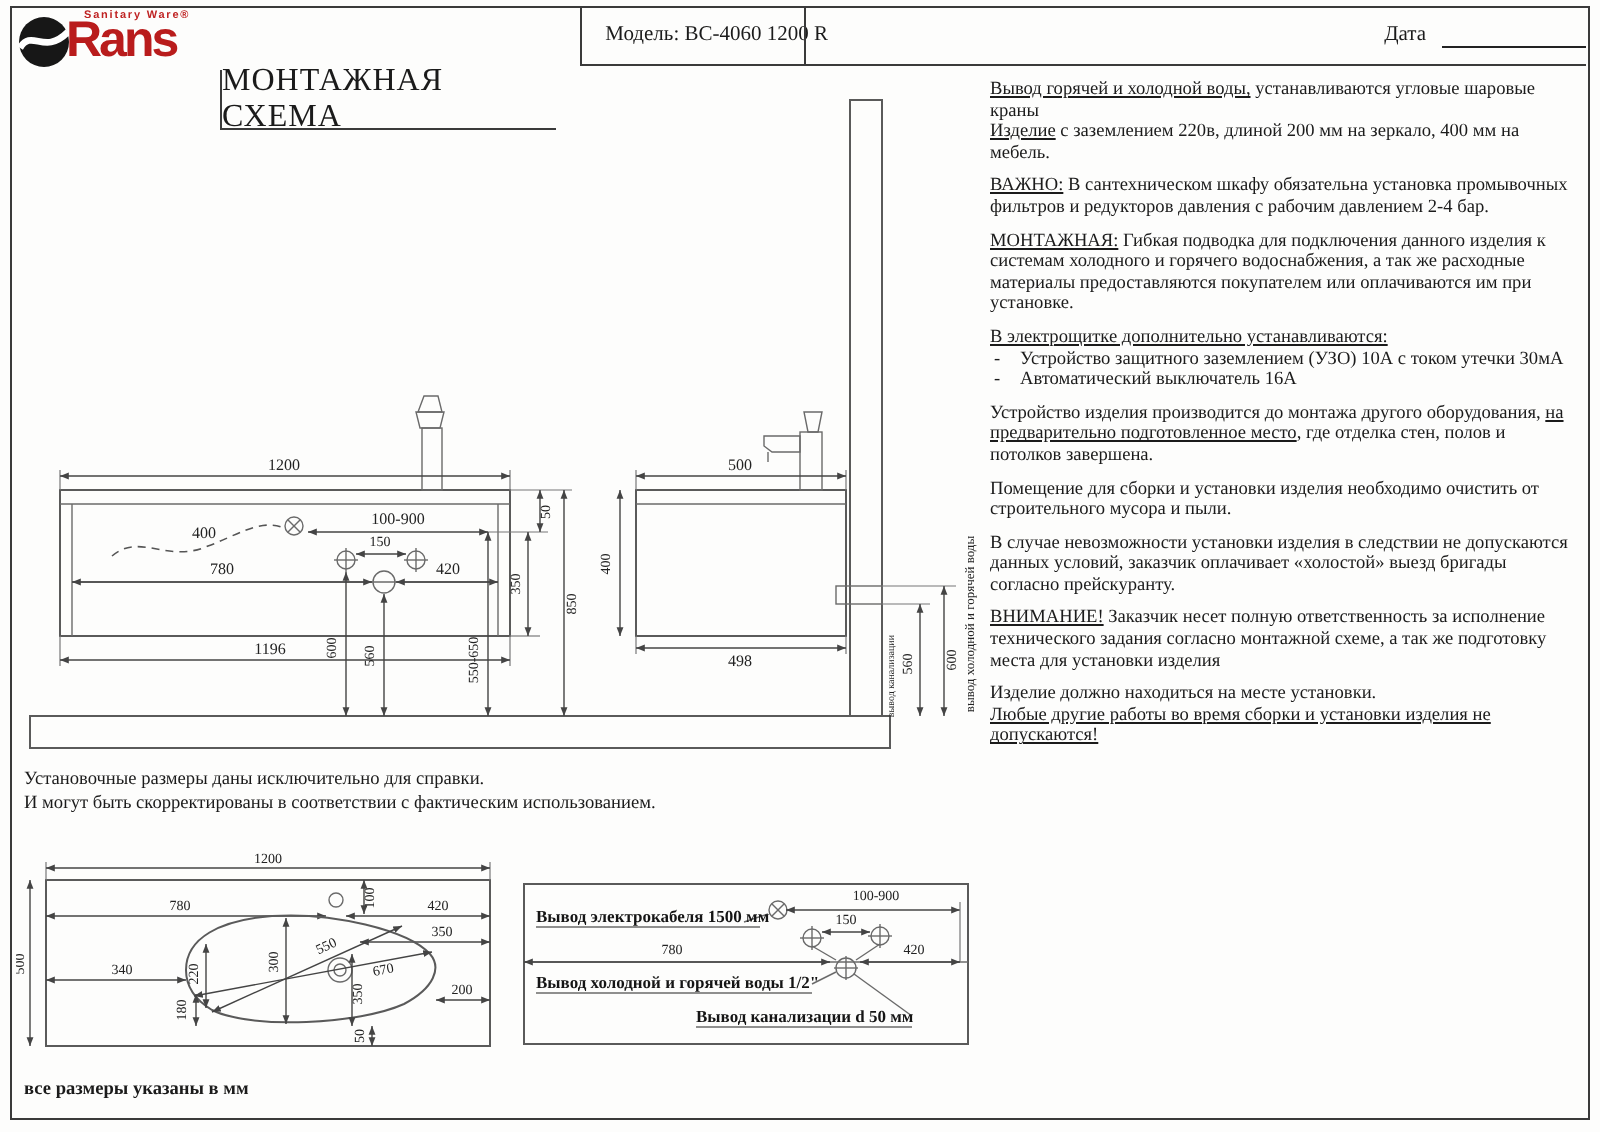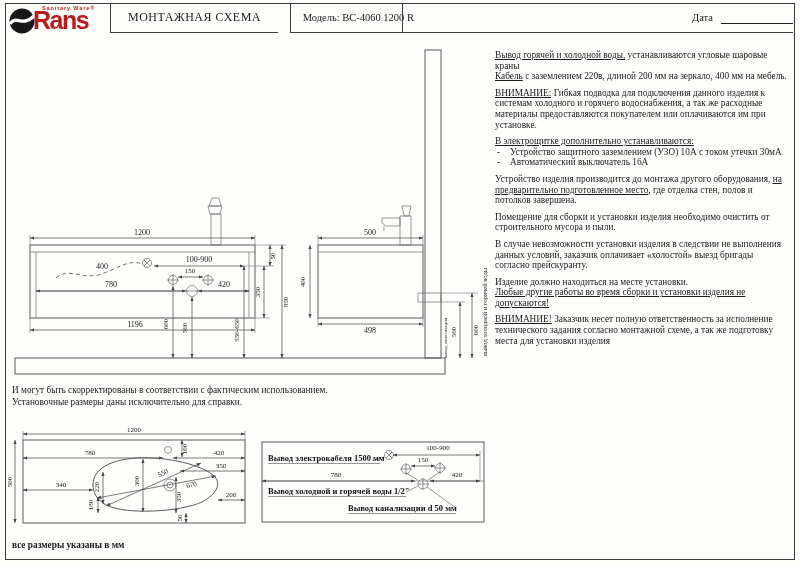--- a/index.html
+++ b/index.html
@@ -3,31 +3,31 @@
 <meta charset="utf-8">
 <style>
   html,body{margin:0;padding:0;background:#e8e8e8;}
   .stage{position:relative;width:800px;height:566px;background:#fdfdfc;overflow:hidden;
          font-family:"Liberation Serif", serif;color:#1b1b1b;}
   .abs{position:absolute;}
   .page-border{left:5px;top:3px;width:788px;height:555px;border:1px solid #3a3a3a;}
   
   .hbox{top:3px;height:30px;border-left:1px solid #3a3a3a;border-bottom:1px solid #3a3a3a;
         display:flex;align-items:center;justify-content:center;box-sizing:border-box;}
-  .hbox.title{left:110px;width:168px;font-size:12px;letter-spacing:.5px;}
+  .hbox.title{left:110px;width:168px;font-size:16px;letter-spacing:.5px;margin-top:32px;}
   .hbox.model{left:290px;width:124px;font-size:10.5px;justify-content:flex-end;}
   .hbox.date{left:402px;width:391px;justify-content:flex-end;padding-left:22px;font-size:10.5px;}
   .dateline{display:inline-block;width:72px;border-bottom:1px solid #222;height:11px;margin-left:8px;}
   .logo{left:9px;top:5px;width:100px;height:30px;}
   .brand{position:absolute;left:24px;top:1px;font-family:"Liberation Sans",sans-serif;
          font-weight:900;font-size:25px;letter-spacing:-1.5px;color:#b91c1c;}
   .tagline{position:absolute;left:33px;top:0px;font-family:"Liberation Sans",sans-serif;
            font-weight:bold;font-size:5.5px;letter-spacing:.9px;color:#bf2323;white-space:nowrap;}
   
-  .notes{left:495px;top:50px;width:294px;font-size:9.3px;line-height:10.6px;text-align:left;}
+  .notes{left:495px;top:40px;width:294px;font-size:9.3px;line-height:10.6px;text-align:left;}
   .nblock{margin:0 0 6px 0;}
   .nline{margin:0;}
   .u{text-decoration:underline;text-underline-offset:1px;}
   .ditem{position:relative;padding-left:15px;margin:0;}
   .dmark{position:absolute;left:2px;top:0;}
   
   .fnote{left:12px;top:385px;width:420px;font-size:9.3px;line-height:11.5px;}
   .units{left:12px;top:540px;font-size:9.3px;font-weight:bold;}
   
   text{font-family:"Liberation Serif",serif;fill:#222;}
@@ -182,51 +182,54 @@
       <text class="dts" transform="rotate(-90 470,290)" x="470" y="290" text-anchor="middle">600</text>
 
       <text class="lblv" transform="rotate(-90 439,298)" x="439" y="298" text-anchor="middle">вывод канализации</text>
       <text class="lblv2" transform="rotate(-90 479,272)" x="479" y="272" text-anchor="middle">вывод холодной и горячей воды</text>
     </g>
   </svg>
 
   <div class="abs notes">
     <div class="nblock">
       <p class="nline"><span class="u">Вывод горячей и холодной воды,</span><span> устанавливаются угловые шаровые краны</span></p>
-      <p class="nline"><span class="u">Кабель</span><span> с заземлением 220в, длиной 200 мм на зеркало, 400 мм на мебель.</span></p>
-    </div>
-    <div class="nblock">
-      <p class="nline"><span class="u">ВНИМАНИЕ:</span><span> Гибкая подводка для подключения данного изделия к системам холодного и горячего водоснабжения, а так же расходные материалы предоставляются покупателем или оплачиваются им при установке.</span></p>
+      <p class="nline"><span class="u">Изделие</span><span> с заземлением 220в, длиной 200 мм на зеркало, 400 мм на мебель.</span></p>
+    </div>
+    <div class="nblock">
+      <p class="nline"><span class="u">ВАЖНО:</span><span> В сантехническом шкафу обязательна установка промывочных фильтров и редукторов давления с рабочим давлением 2-4 бар.</span></p>
+    </div>
+    <div class="nblock">
+      <p class="nline"><span class="u">МОНТАЖНАЯ:</span><span> Гибкая подводка для подключения данного изделия к системам холодного и горячего водоснабжения, а так же расходные материалы предоставляются покупателем или оплачиваются им при установке.</span></p>
     </div>
     <div class="nblock">
       <p class="nline"><span class="u">В электрощитке дополнительно устанавливаются:</span></p>
       <p class="ditem"><span class="dmark">-</span><span>Устройство защитного заземлением (УЗО) 10А с током утечки 30мА</span></p>
       <p class="ditem"><span class="dmark">-</span><span>Автоматический выключатель 16А</span></p>
     </div>
     <div class="nblock">
       <p class="nline"><span>Устройство изделия производится до монтажа другого оборудования, </span><span class="u">на предварительно подготовленное место</span><span>, где отделка стен, полов и потолков завершена.</span></p>
     </div>
     <div class="nblock">
       <p class="nline"><span>Помещение для сборки и установки изделия необходимо очистить от строительного мусора и пыли.</span></p>
     </div>
     <div class="nblock">
-      <p class="nline"><span>В случае невозможности установки изделия в следствии не выполнения данных условий, заказчик оплачивает «холостой» выезд бригады согласно прейскуранту.</span></p>
+      <p class="nline"><span>В случае невозможности установки изделия в следствии не допускаются данных условий, заказчик оплачивает «холостой» выезд бригады согласно прейскуранту.</span></p>
+    </div>
+    <div class="nblock">
+      <p class="nline"><span class="u">ВНИМАНИЕ!</span><span> Заказчик несет полную ответственность за исполнение технического задания согласно монтажной схеме, а так же подготовку места для установки изделия</span></p>
     </div>
     <div class="nblock">
       <p class="nline"><span>Изделие должно находиться на месте установки.</span></p>
       <p class="nline"><span class="u">Любые другие работы во время сборки и установки изделия не допускаются!</span></p>
     </div>
-    <div class="nblock">
-      <p class="nline"><span class="u">ВНИМАНИЕ!</span><span> Заказчик несет полную ответственность за исполнение технического задания согласно монтажной схеме, а так же подготовку места для установки изделия</span></p>
-    </div>
   </div>
 
   <div class="abs fnote">
+    <div>Установочные размеры даны исключительно для справки.</div>
     <div>И могут быть скорректированы в соответствии с фактическим использованием.</div>
-    <div>Установочные размеры даны исключительно для справки.</div>
   </div>
 
   <svg class="abs" style="left:8px;top:425px" width="250" height="130" viewBox="0 0 250 130">
     <rect class="out" x="15" y="15" width="222" height="83"></rect>
 
     <line class="ext" x1="15" y1="6" x2="15" y2="15"></line>
     <line class="ext" x1="237" y1="6" x2="237" y2="15"></line>
     <line class="dim" x1="15" y1="9" x2="237" y2="9"></line>
     <text class="dts" x="126" y="6.5" text-anchor="middle">1200</text>
 

